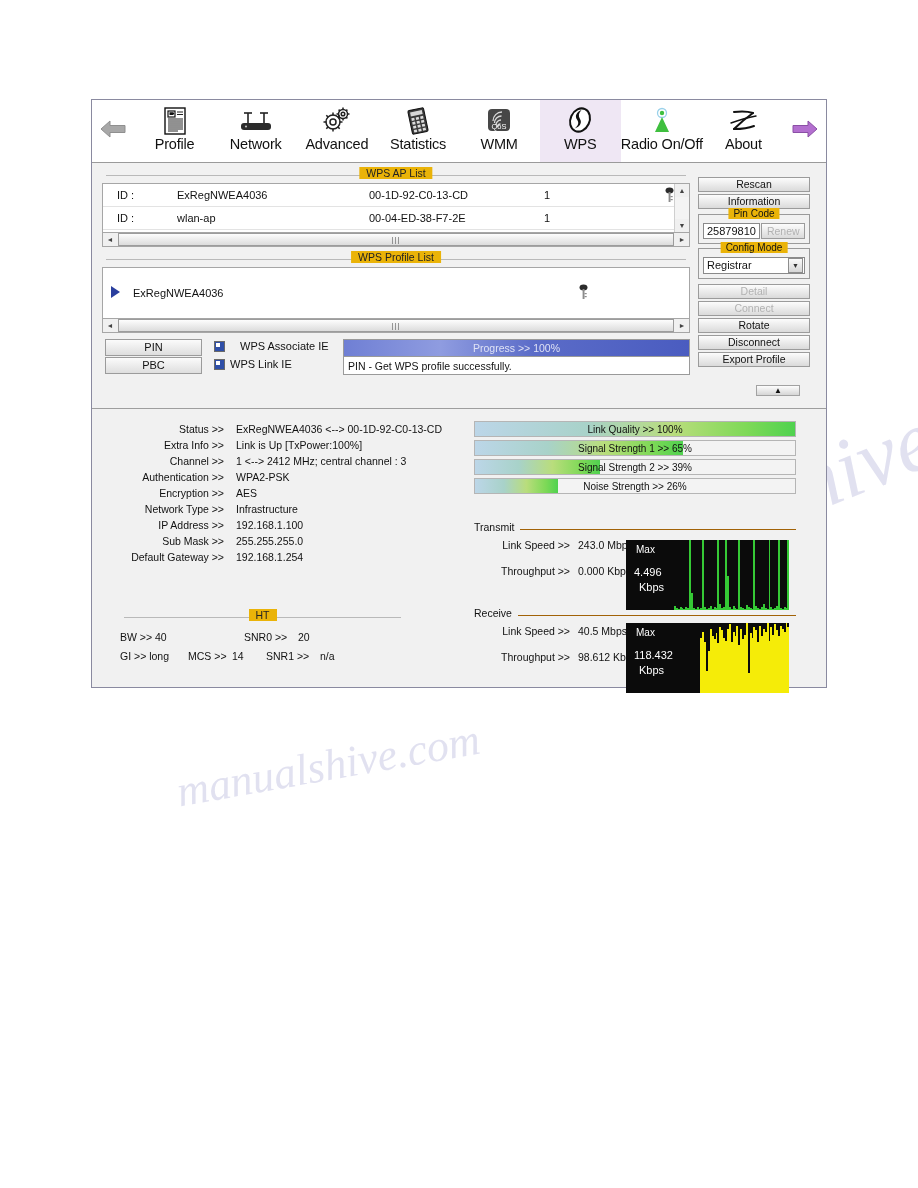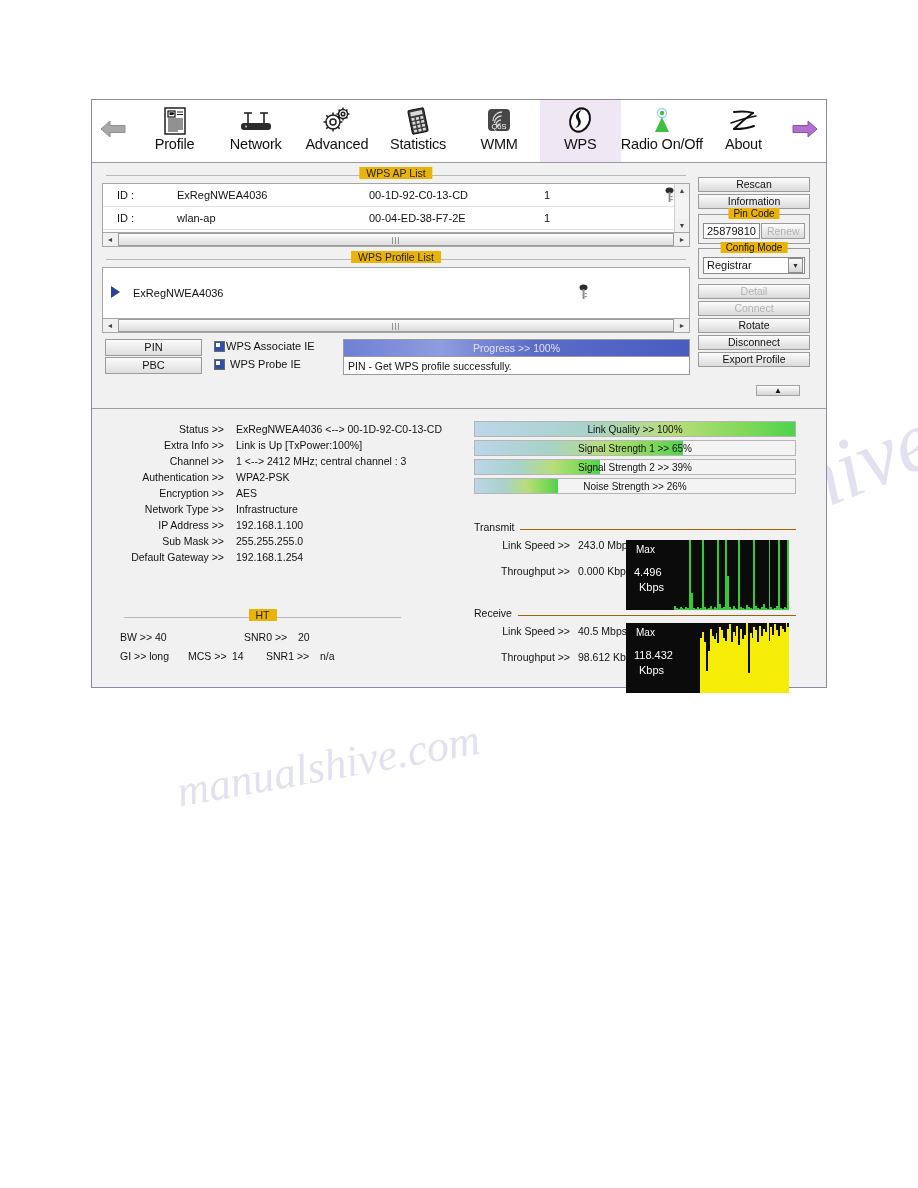--- a/index.html
+++ b/index.html
@@ -440,27 +440,27 @@
       <div class="hsb-btn">►</div>
     </div>
 
     <div class="btn" style="position:absolute;left:13px;top:176px;width:97px;">
       <span>PIN</span>
     </div>
     <div class="btn" style="position:absolute;left:13px;top:194px;width:97px;">
       <span>PBC</span>
     </div>
 
-    <div style="position:absolute;left:122px;top:177px;font-size:11px;color:#111;display:flex;align-items:center;gap:1px;">
+    <div style="position:absolute;left:122px;top:177px;font-size:11px;color:#111;display:flex;align-items:center;gap:15px;">
       <span class="cbx"></span>
       <span>WPS Associate IE</span>
     </div>
     <div style="position:absolute;left:122px;top:195px;font-size:11px;color:#111;display:flex;align-items:center;gap:5px;">
       <span class="cbx"></span>
-      <span>WPS Probe IE</span>
+      <span>WPS Link IE</span>
     </div>
 
     <div class="progress" style="position:absolute;left:251px;top:176px;width:347px;">
       <span>Progress &gt;&gt; 100%</span>
     </div>
     <div class="statusbar" style="position:absolute;left:251px;top:194px;width:347px;">
       <span>PIN - Get WPS profile successfully.</span>
     </div>
 
     <div style="position:absolute;left:606px;top:14px;width:116px;">

